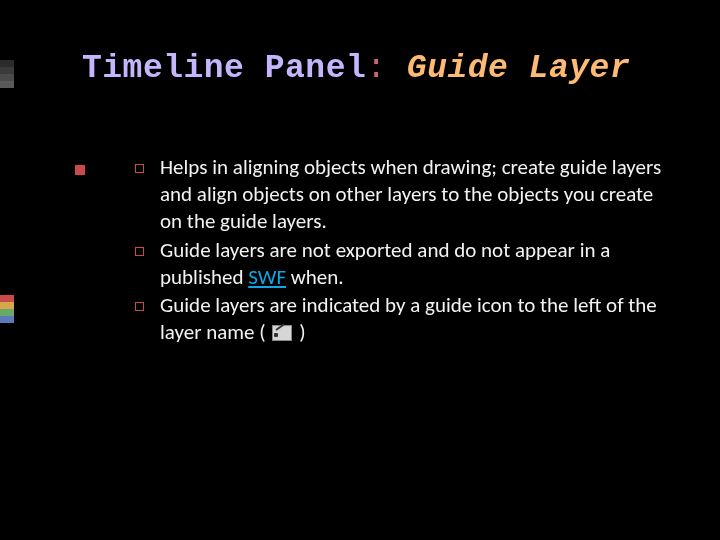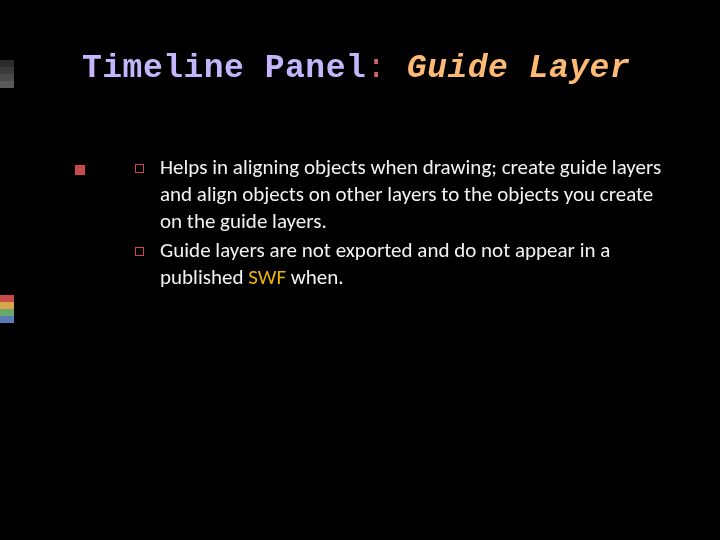--- a/index.html
+++ b/index.html
@@ -68,21 +68,21 @@
   .lvl2 > li::before {
     content: "";
     position: absolute;
     left: 0;
     top: 10px;
     width: 7px;
     height: 7px;
     border: 1px solid #c84a4a;
     background: transparent;
   }
-  .swf { color: #eab308; }
+  .swf { color: #0ea5e9; text-decoration: underline; }
   .guide-icon {
     display: inline-block;
     width: 20px;
     height: 16px;
     vertical-align: -2px;
     background: #d6d6d6;
     border: 1px solid #888;
     position: relative;
     margin: 0 2px;
   }
@@ -123,16 +123,17 @@
 <div class="title">
   <span class="title-prefix">Timeline Panel</span><span class="title-colon">: </span><span class="title-suffix">Guide Layer</span>
 </div>
 
 <div class="content">
   <ul class="lvl1">
     <li>
       <ul class="lvl2">
         <li><span>Helps in aligning objects when drawing; create guide layers and align objects on other layers to the objects you create on the guide layers.</span></li>
         <li><span>Guide layers are not exported and do not appear in a published </span><span class="swf">SWF</span><span> when.</span></li>
+        <li><span>Guide layers are indicated by a guide icon to the left of the layer name ( </span><span class="guide-icon"></span><span> )</span></li>
       </ul>
     </li>
   </ul>
 </div>
 
 </body></html>

